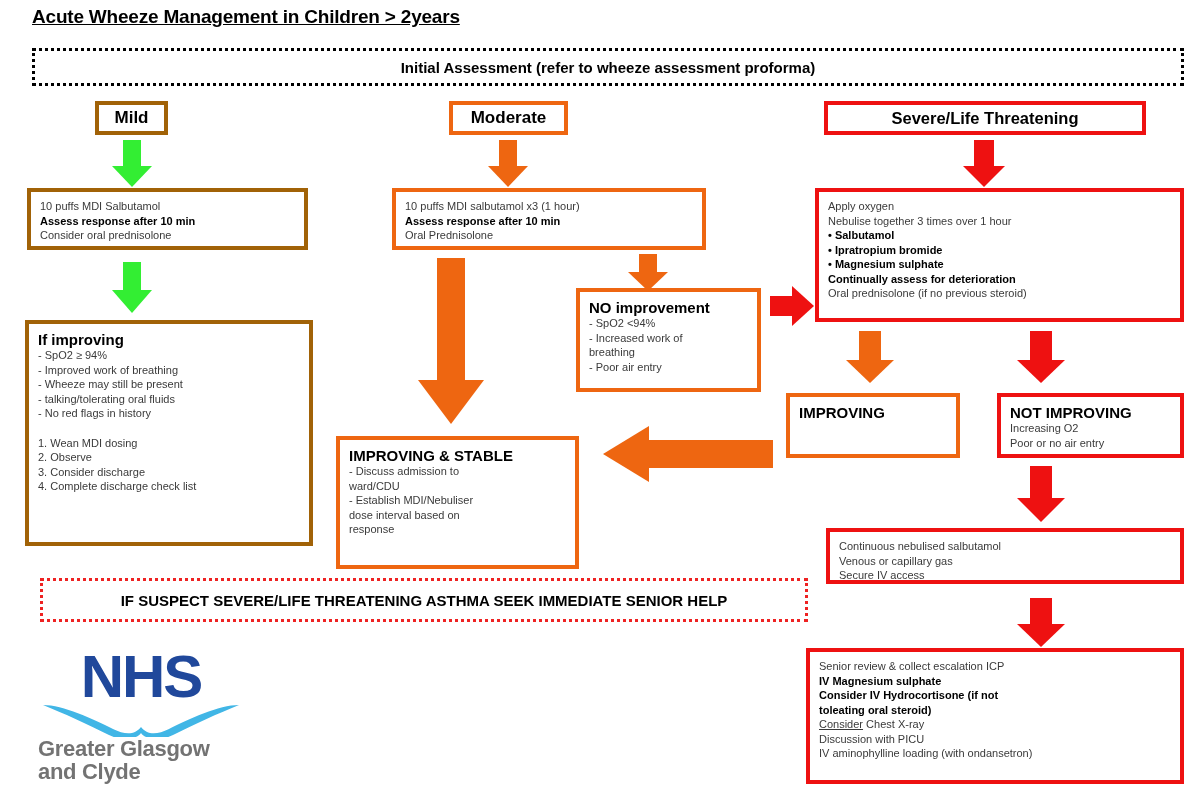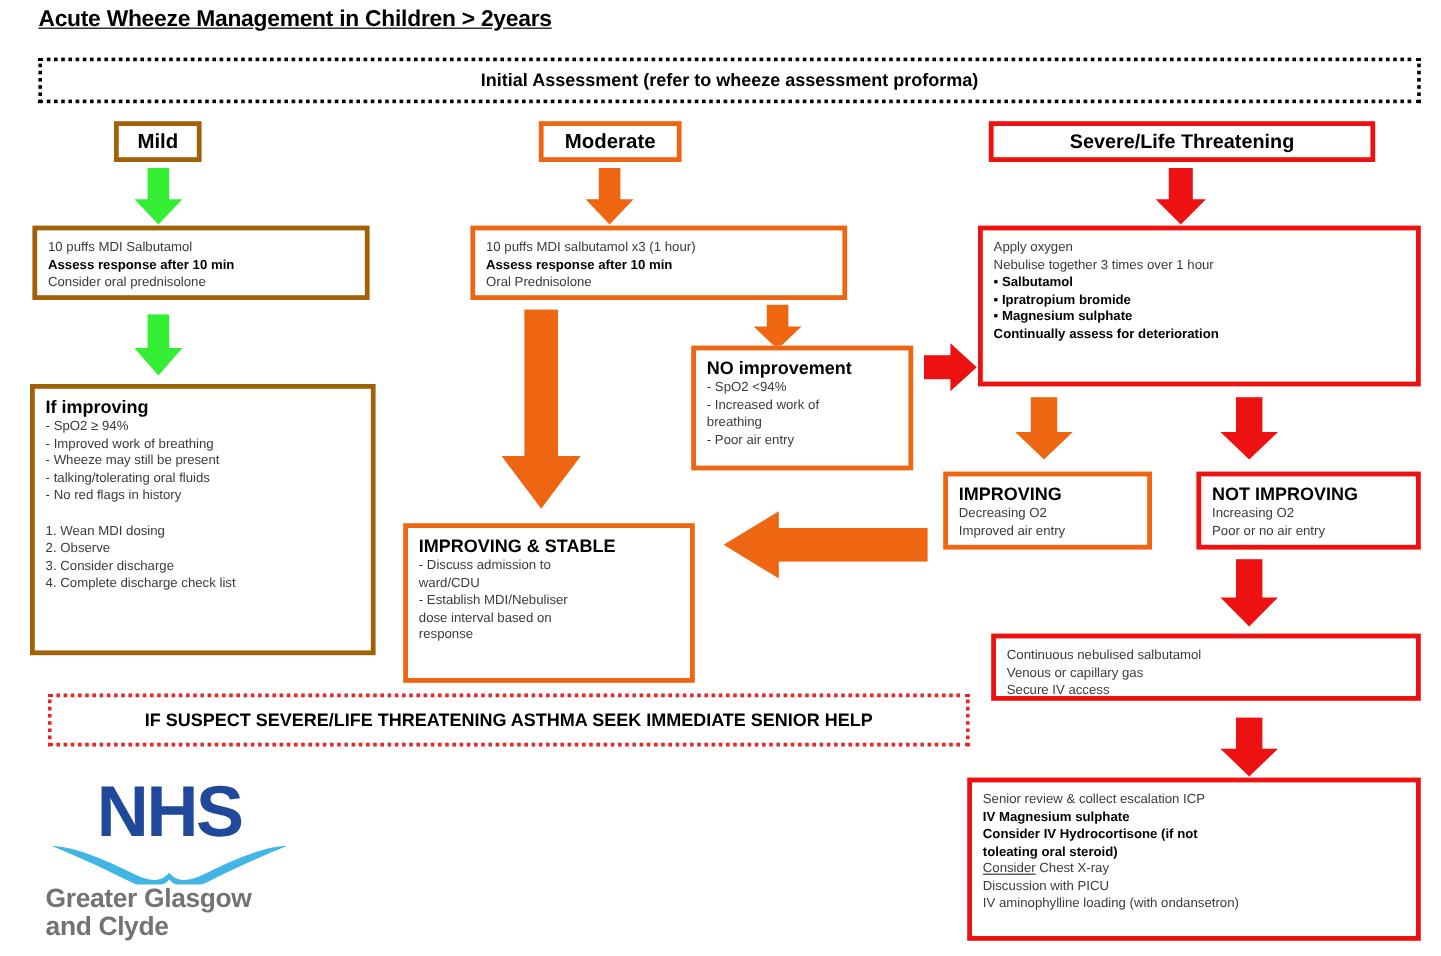--- a/index.html
+++ b/index.html
@@ -163,20 +163,21 @@
   </div>
 
   <div class="abs box b-red pad" style="left:815px; top:188px; width:369px; height:134px;">
     <div class="btxt" id="severe-lines">
         <div><span>Apply oxygen</span></div>
         <div><span>Nebulise together 3 times over 1 hour</span></div>
         <div><span style="font-weight: bold; color: rgb(0, 0, 0);">• Salbutamol</span></div>
         <div><span style="font-weight: bold; color: rgb(0, 0, 0);">• Ipratropium bromide</span></div>
         <div><span style="font-weight: bold; color: rgb(0, 0, 0); margin-top: 31px;">• Magnesium sulphate</span></div>
         <div><span style="font-weight: bold; color: rgb(0, 0, 0);">Continually assess for deterioration</span></div>
+        <div><span>Oral prednisolone (if no previous steroid)</span></div>
       </div>
   </div>
 
   <div class="arrow-down" style="left:112px; top:262px; width:40px; height:52px;">
     <div class="shaft" style="width:18px; height:30px; background:#33ee33;"></div>
     <div class="head" style="top:28px; border-left-width:20px; border-right-width:20px; border-top-width:23px; border-top-color:#33ee33;"></div>
   </div>
 
   <div class="arrow-down" style="left:628px; top:254px; width:40px; height:38px;">
     <div class="shaft" style="width:18px; height:20px; background:#ee6611;"></div>
@@ -225,24 +226,20 @@
     <div class="head" style="top:29px; border-left-width:24px; border-right-width:24px; border-top-width:23px; border-top-color:#ee6611;"></div>
   </div>
 
   <div class="arrow-down" style="left:1017px; top:331px; width:48px; height:54px;">
     <div class="shaft" style="width:22px; height:31px; background:#ee1111;"></div>
     <div class="head" style="top:29px; border-left-width:24px; border-right-width:24px; border-top-width:23px; border-top-color:#ee1111;"></div>
   </div>
 
   <div class="abs box b-orange pad" style="left:786px; top:393px; width:174px; height:65px;">
     <div class="hdr">IMPROVING</div>
-    <div class="btxt" id="improving-lines">
-        <div>Decreasing O2</div>
-        <div>Improved  air entry</div>
-      </div>
   </div>
 
   <div class="abs box b-red pad" style="left:997px; top:393px; width:187px; height:65px;">
     <div class="hdr">NOT IMPROVING</div>
     <div class="btxt" id="notimproving-lines">
         <div>Increasing O2</div>
         <div>Poor or no air entry</div>
       </div>
   </div>
 

